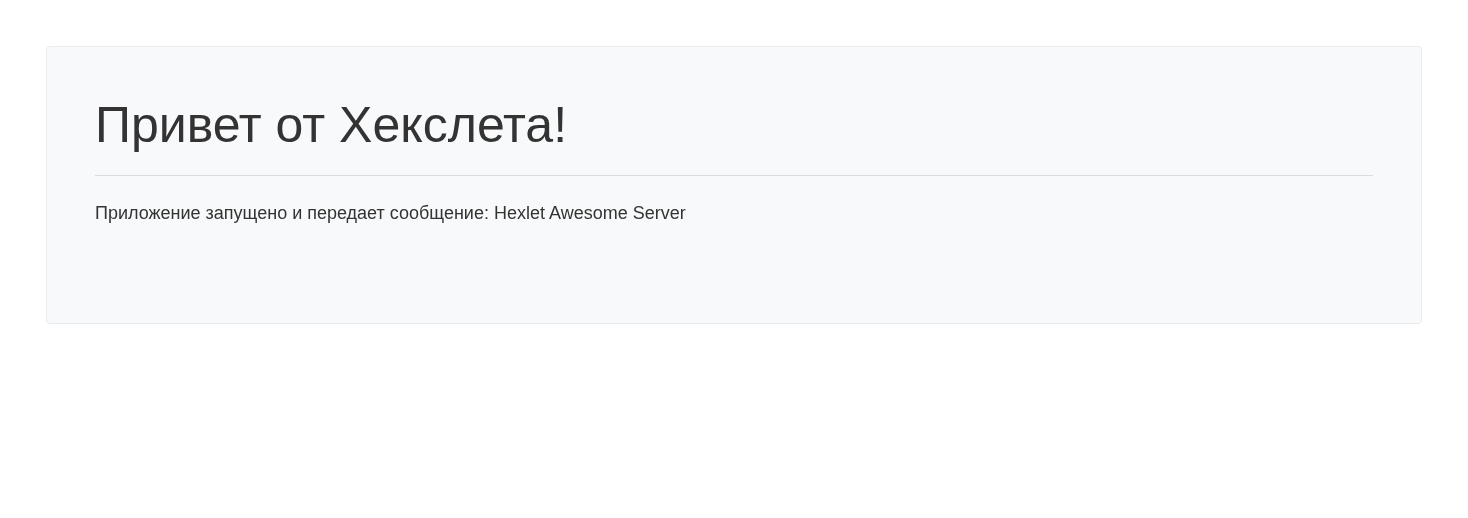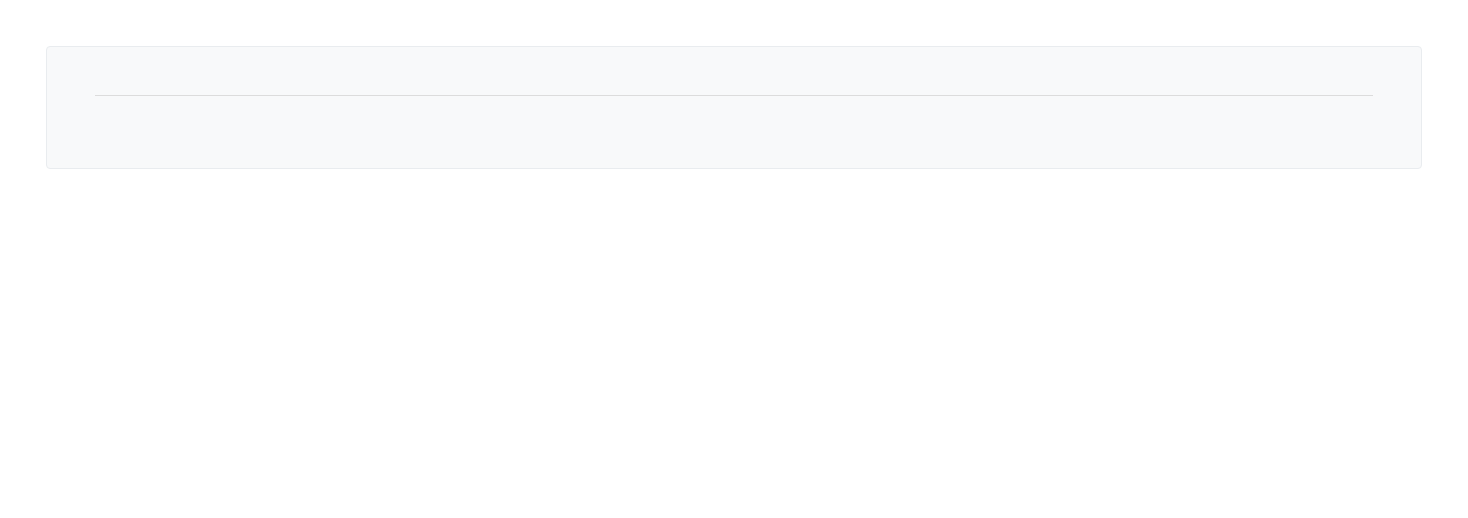--- a/index.html
+++ b/index.html
@@ -37,14 +37,16 @@
       font-weight: 400;
       color: #333333;
       line-height: 1.5;
       margin-bottom: 48px;
     }
   </style>
 </head>
 <body>
 
 <div class="jumbotron">
+  <h1 class="heading">Привет от Хекслета!</h1>
   <hr class="divider">
+  <p class="message">Приложение запущено и передает сообщение: Hexlet Awesome Server</p>
 </div>
 
 </body></html>

